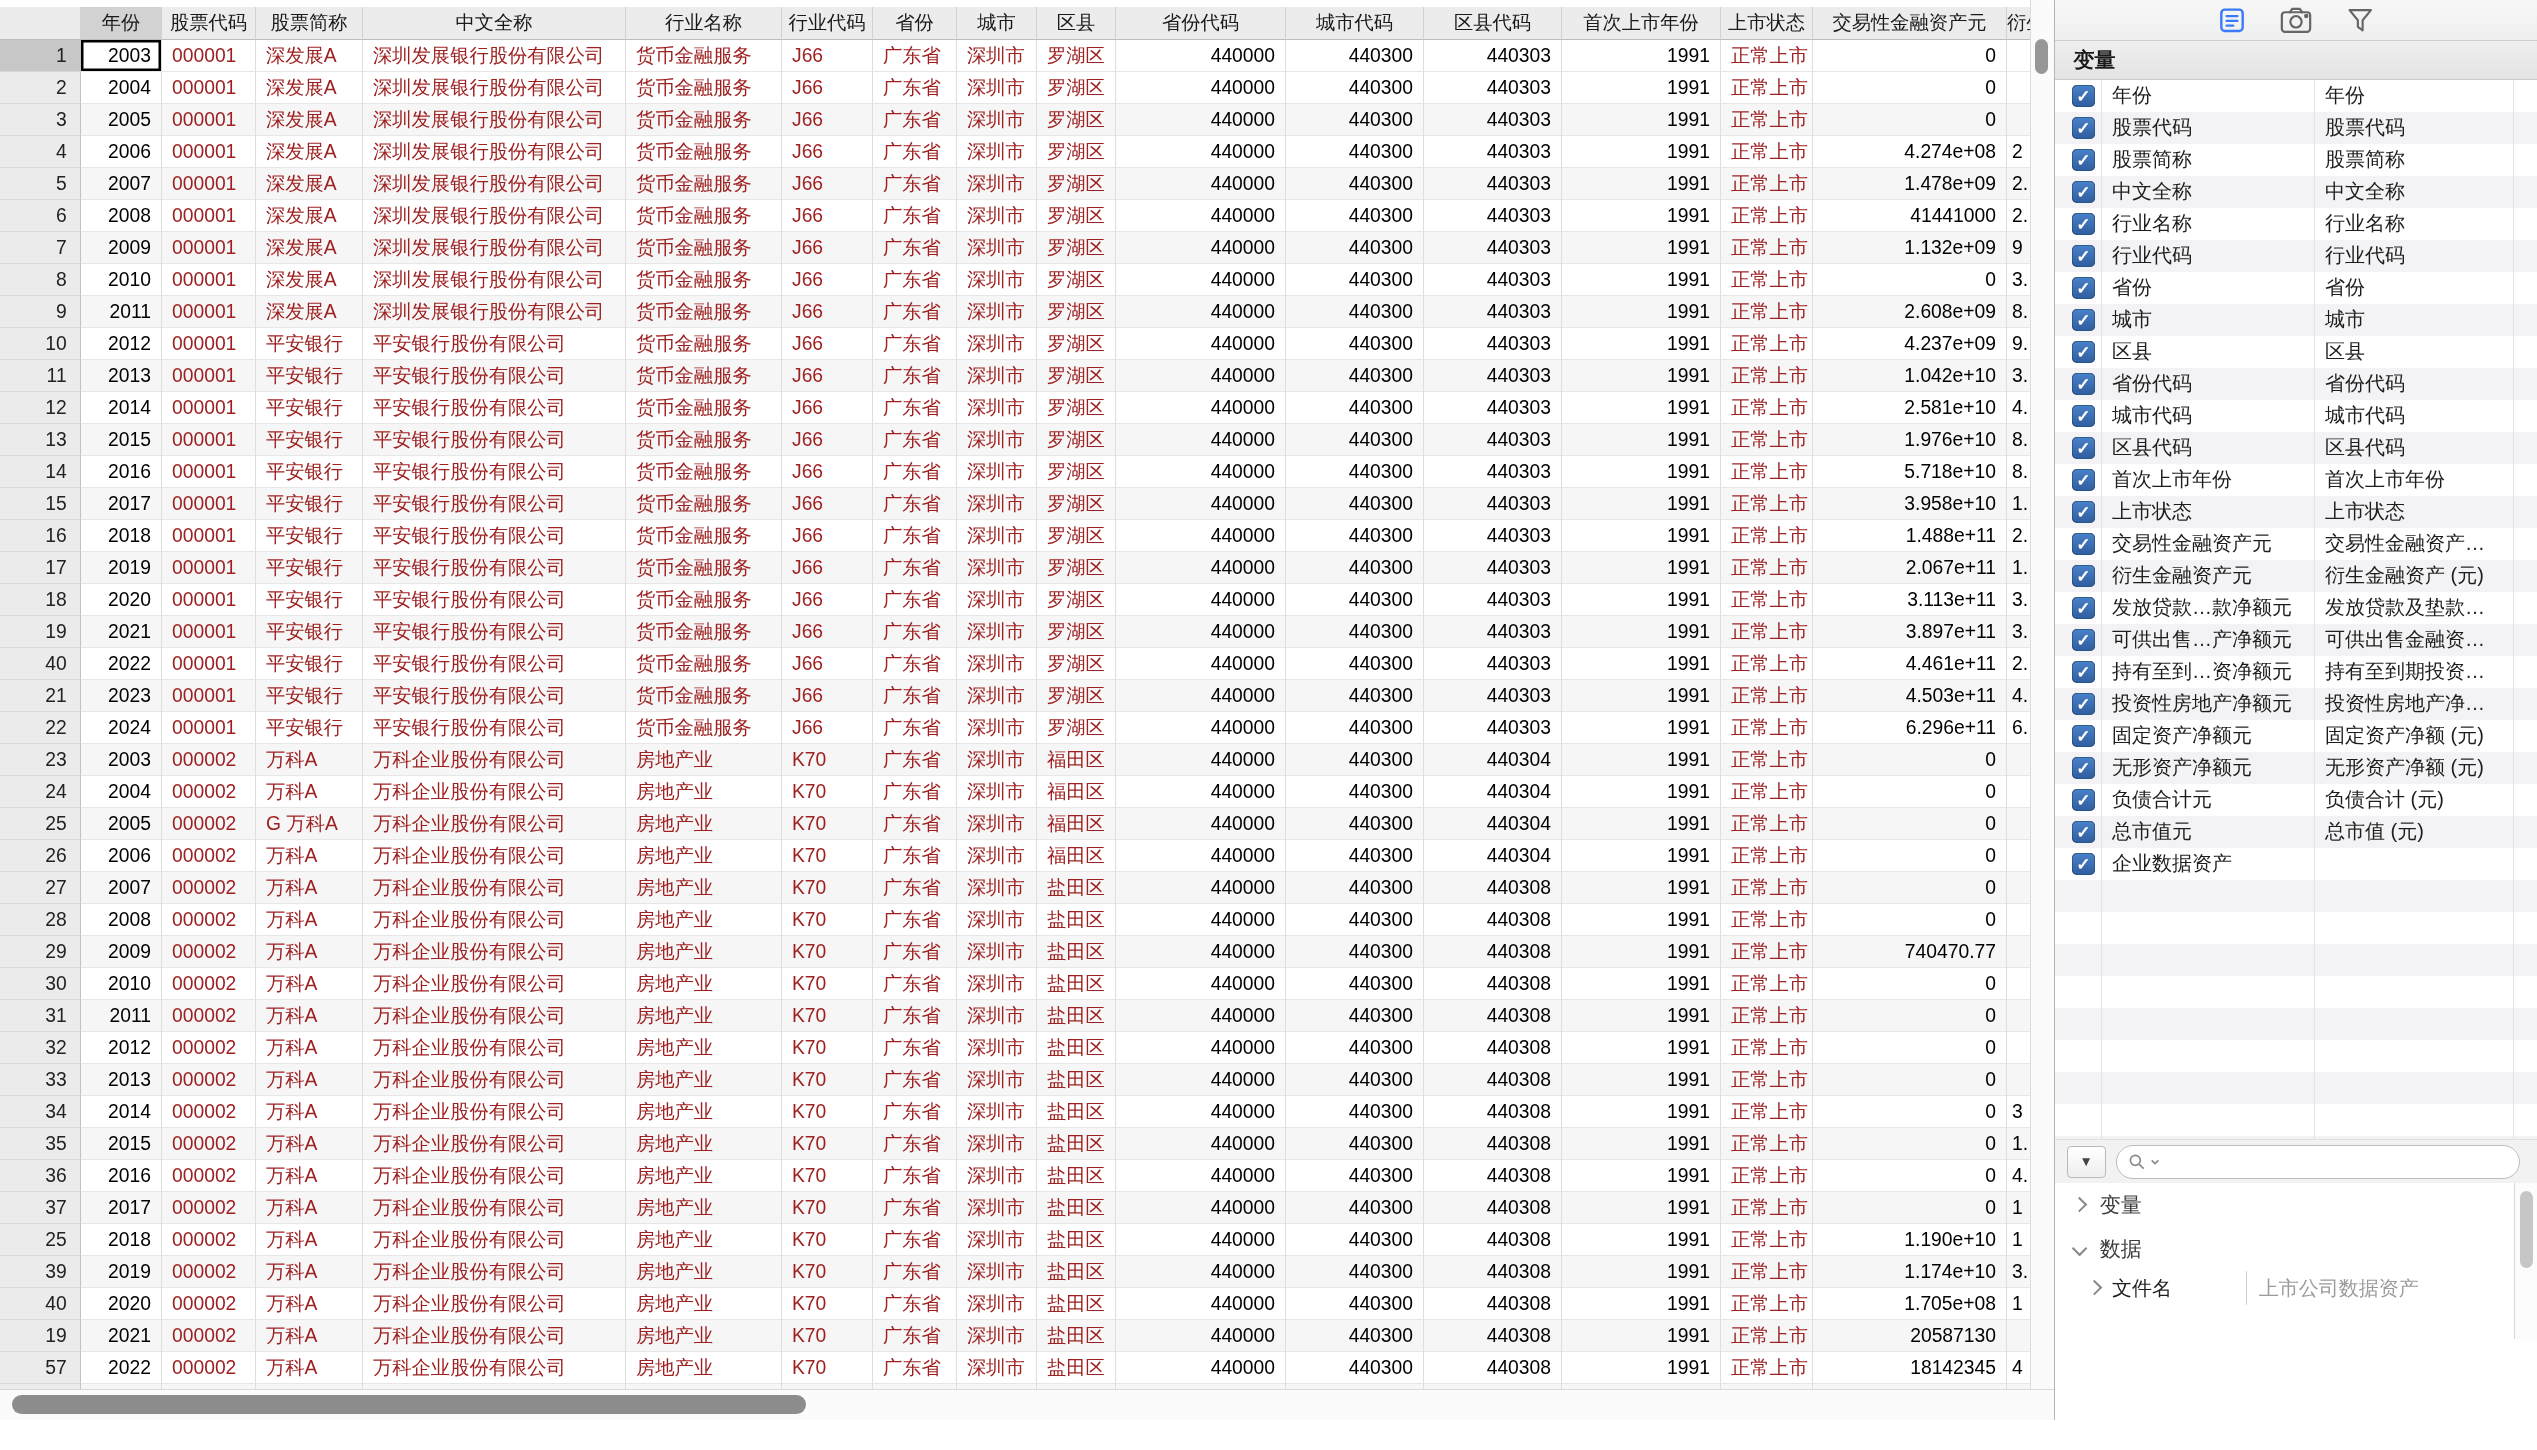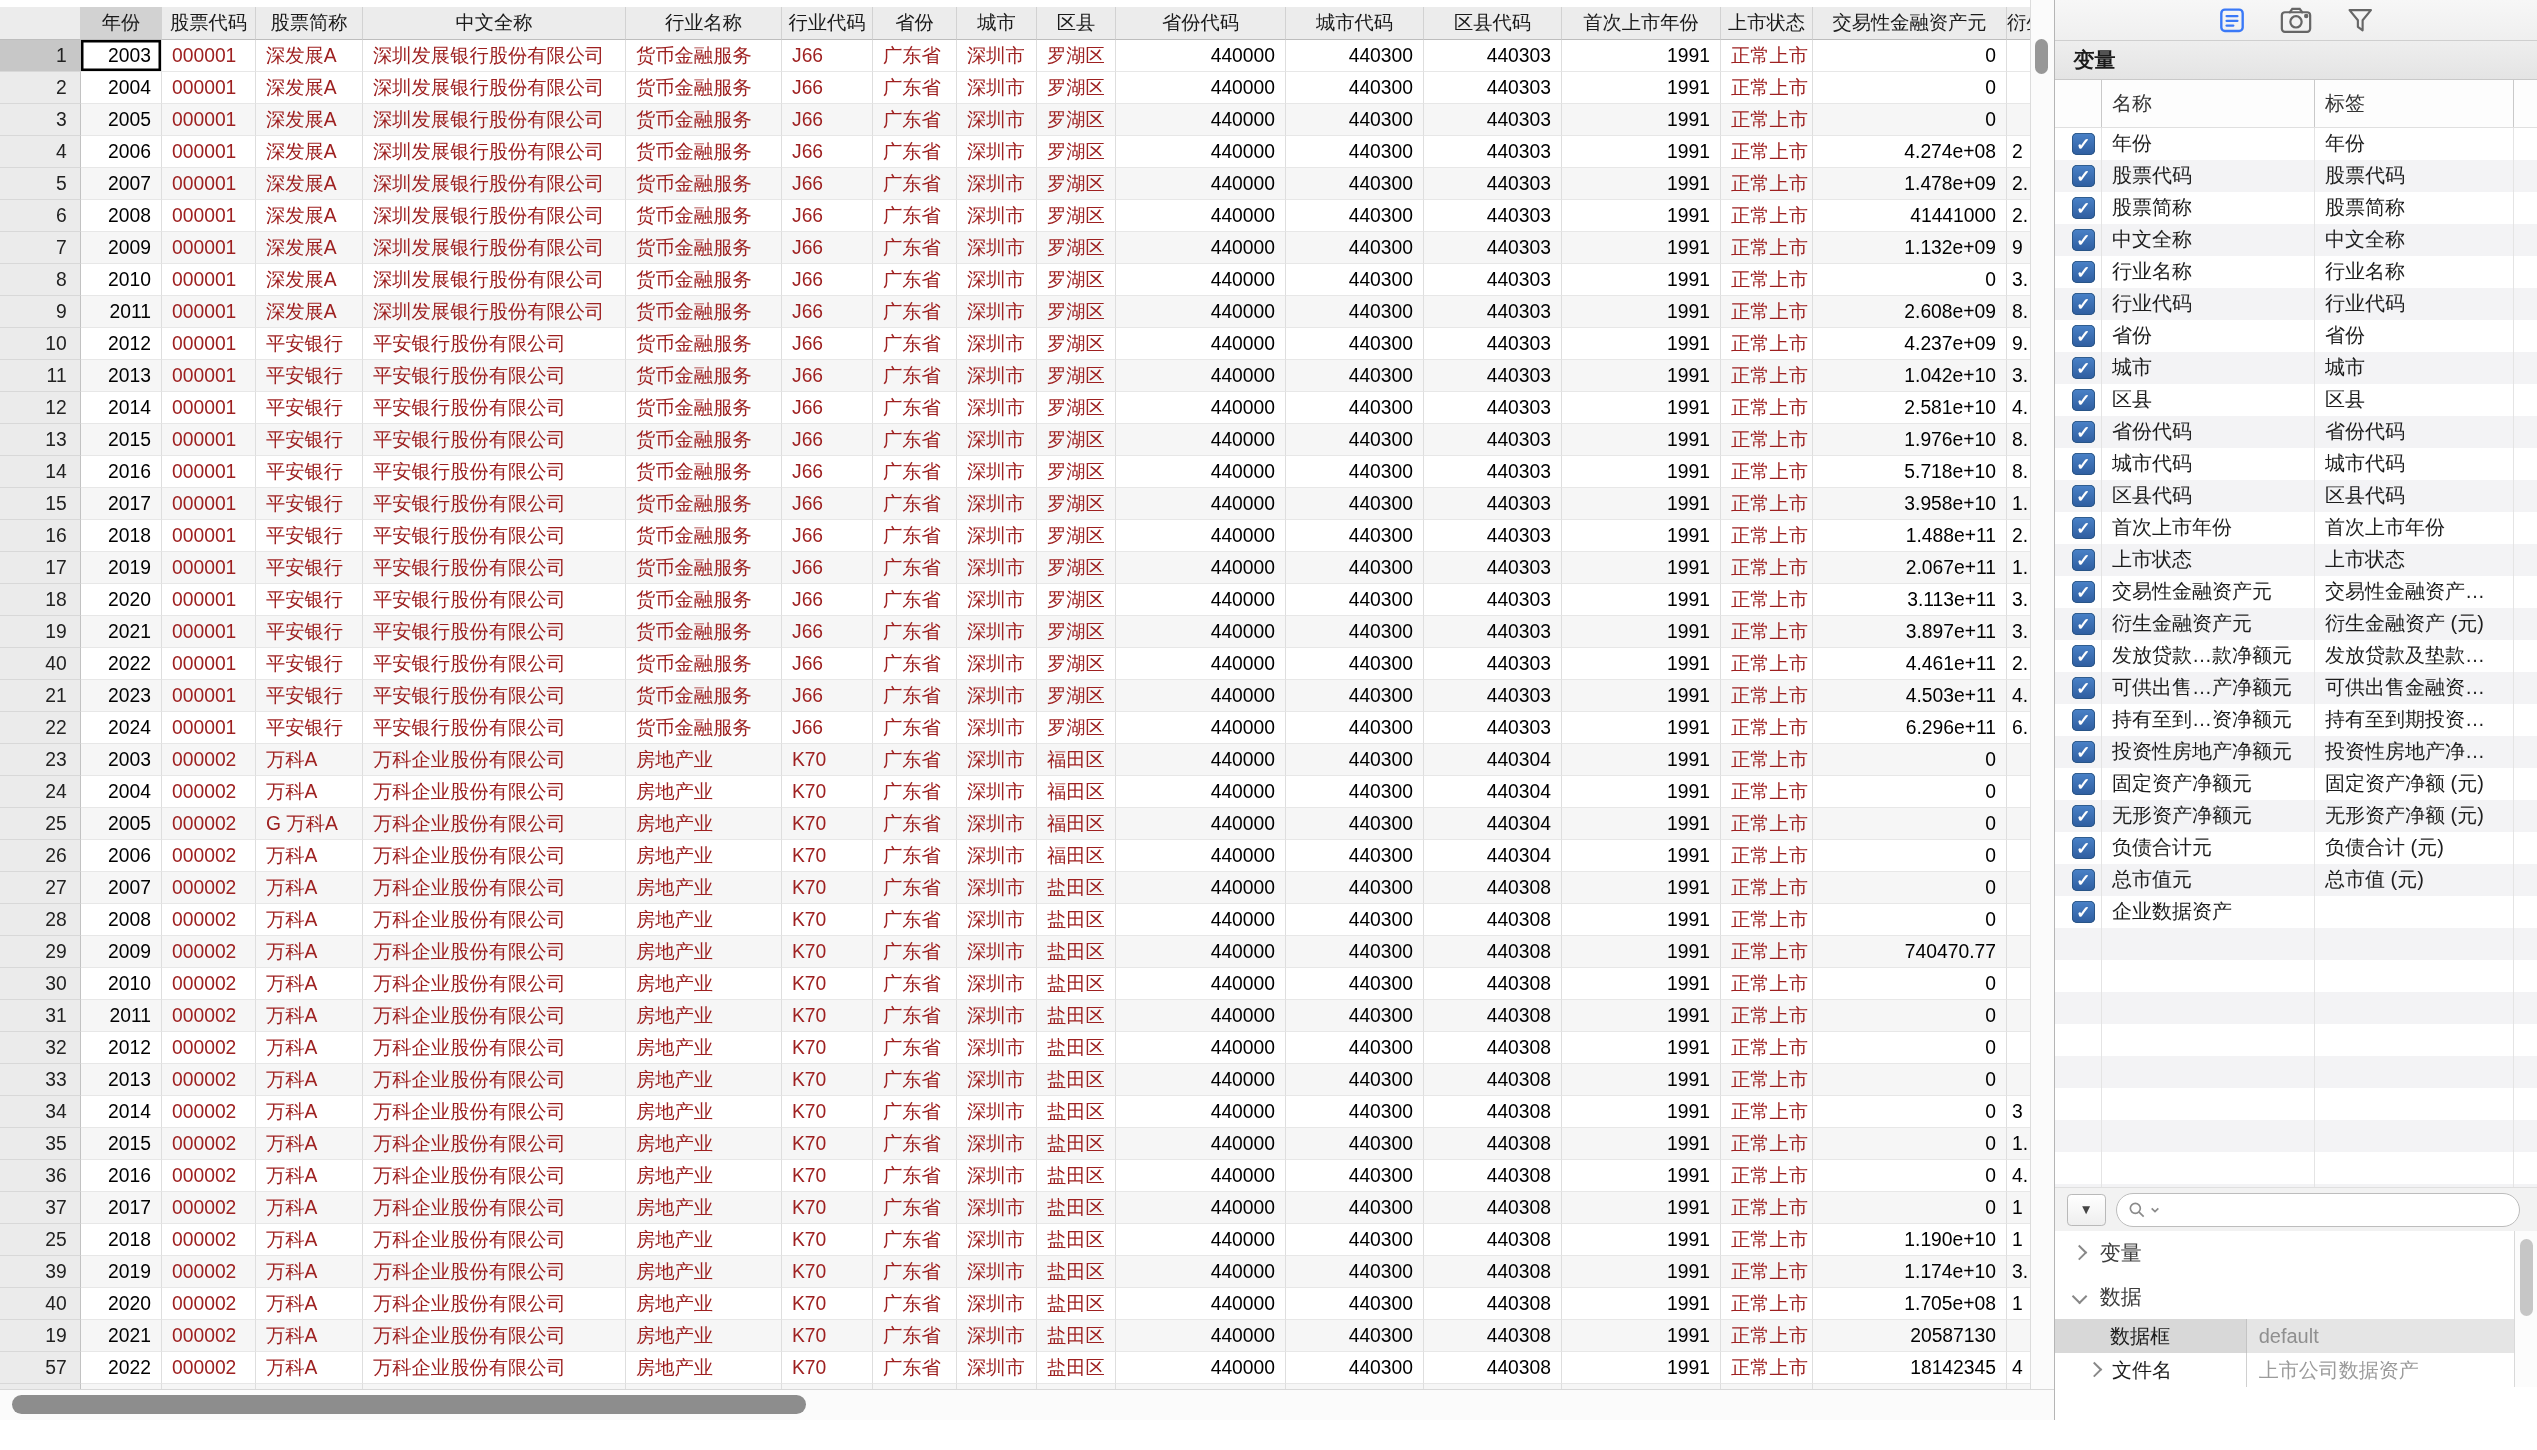--- a/index.html
+++ b/index.html
@@ -982,25 +982,20 @@
           <svg width="28.5" height="28.5" viewBox="0 0 24 24" fill="none" stroke="#666" stroke-width="1.8" stroke-linejoin="round">
             <path d="M3 3.5 H21 L14 12 V20.5 L10 17.5 V12 Z"></path>
           </svg>
         </div>
       </div>
 
       <div class="secbar">
         <span>变量</span>
       </div>
 
-      <div class="varhead">
-        <div class="vh-gutter"></div>
-        <div class="vh-name">名称</div>
-        <div class="vh-label">标签</div>
-      </div>
 
       <div class="varlist" id="varlist">
           <div class="vrow">
             <div class="vc-cb">
               <div class="cbx">✓</div>
             </div>
             <div class="vc-name">年份</div>
             <div class="vc-label">年份</div>
           </div>
           <div class="vrow even">
@@ -1236,26 +1231,20 @@
 
       <div class="propsbody" id="propsbody">
           <div class="prow-sec">
             <span class="chev right"></span>
             <span>变量</span>
           </div>
           <div class="prow-sec">
             <span class="chev down"></span>
             <span>数据</span>
           </div>
-          <div class="prow-kv hl">
-            <div class="pk">
-              <span>数据框</span>
-            </div>
-            <div class="pv">default</div>
-          </div>
           <div class="prow-kv">
             <div class="pk withchev">
               <span class="chev right"></span>
               <span>文件名</span>
             </div>
             <div class="pv">上市公司数据资产</div>
           </div>
           <div class="pscroll">
             <div class="pthumb"></div>
           </div>

